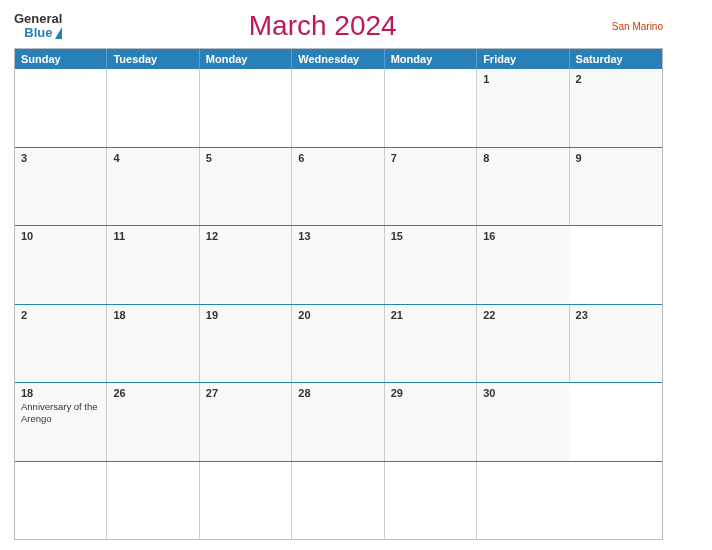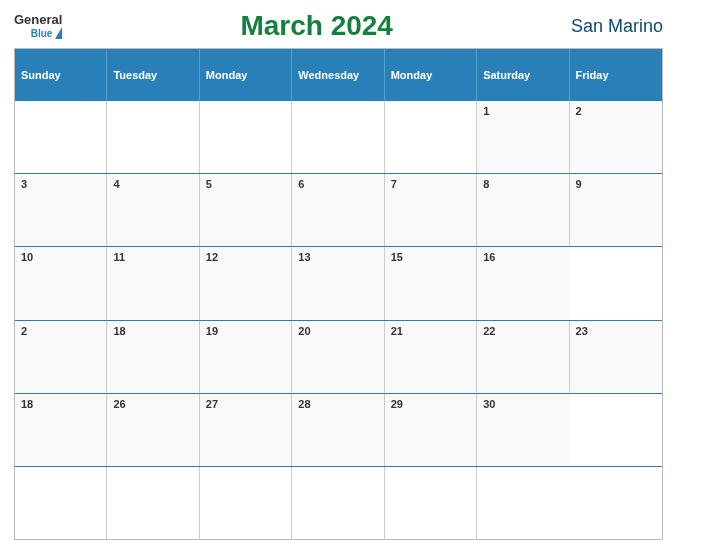--- a/index.html
+++ b/index.html
@@ -28,62 +28,62 @@
       align-items: center;
       gap: 3px;
     }
     .logo-text-general {
       font-size: 13px;
       font-weight: bold;
       color: #333;
       line-height: 1.1;
     }
     .logo-text-blue {
-      font-size: 10px;
+      font-size: 13px;
       font-weight: bold;
       color: #2980b9;
       line-height: 1.1;
     }
     .logo-triangle {
       width: 0;
       height: 0;
       border-left: 7px solid transparent;
       border-bottom: 12px solid #2980b9;
       margin-left: 1px;
     }
     .title {
       font-size: 28px;
-      font-weight: bold;
-      color: #15803d;
+      font-weight: normal;
+      color: #be185d;
       text-align: center;
       flex: 1;
     }
     .country {
-      font-size: 18px;
-      color: #0c4a6e;
+      font-size: 10px;
+      color: #c2410c;
       text-align: right;
       min-width: 80px;
     }
     .calendar {
       flex: 1;
       display: flex;
       flex-direction: column;
       border: 1px solid #bbb;
     }
     .day-headers {
       display: grid;
       grid-template-columns: repeat(7, 1fr);
       background: #2980b9;
     }
     .day-header {
       color: #fff;
       font-size: 11px;
       font-weight: bold;
       text-align: left;
-      padding: 20px 6px;
+      padding: 4px 6px;
       border-right: 1px solid #5aa0cc;
     }
     .day-header:last-child {
       border-right: none;
     }
     .weeks {
       flex: 1;
       display: flex;
       flex-direction: column;
     }
@@ -147,22 +147,22 @@
     <div class="country">San Marino</div>
   </div>
 
   <div class="calendar">
     <div class="day-headers">
       <div class="day-header">Sunday</div>
       <div class="day-header">Tuesday</div>
       <div class="day-header">Monday</div>
       <div class="day-header">Wednesday</div>
       <div class="day-header">Monday</div>
+      <div class="day-header">Friday</div>
       <div class="day-header">Saturday</div>
-      <div class="day-header">Friday</div>
     </div>
     <div class="weeks">
 
       <div class="week-row">
         <div class="day-cell empty"></div>
         <div class="day-cell empty"></div>
         <div class="day-cell empty"></div>
         <div class="day-cell empty"></div>
         <div class="day-cell empty"></div>
         <div class="day-cell">
@@ -238,20 +238,21 @@
             <span class="day-num">22</span>
           </div>
         <div class="day-cell">
             <span class="day-num">23</span>
           </div>
       </div>
 
       <div class="week-row">
         <div class="day-cell">
           <span class="day-num">18</span>
+          <span class="day-event">Anniversary of the Arengo</span>
         </div>
         <div class="day-cell">
             <span class="day-num">26</span>
           </div>
         <div class="day-cell">
             <span class="day-num">27</span>
           </div>
         <div class="day-cell">
             <span class="day-num">28</span>
           </div>

